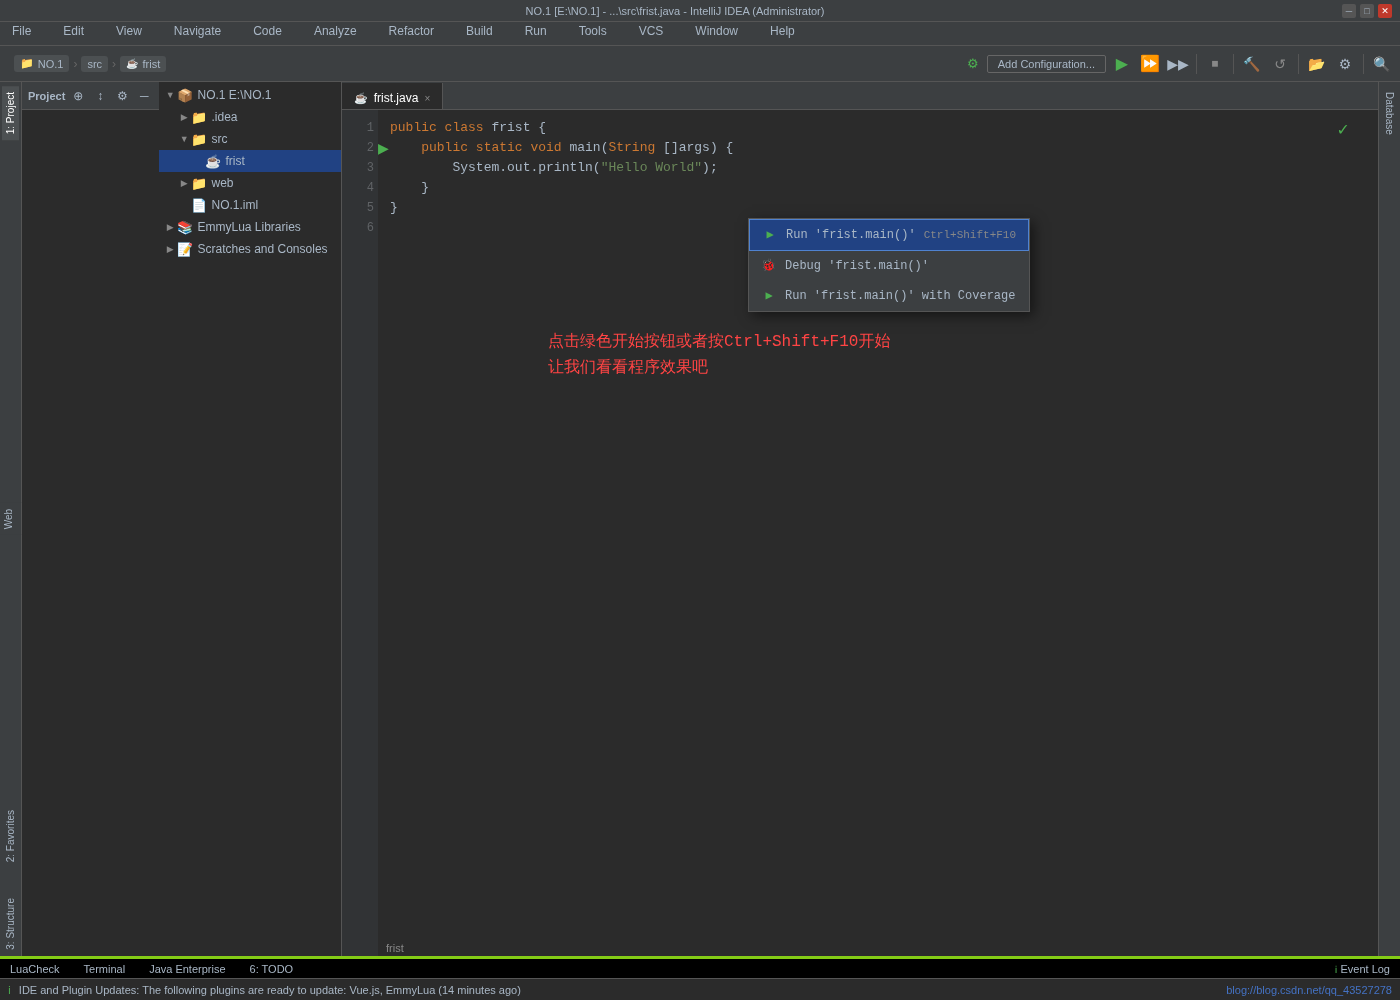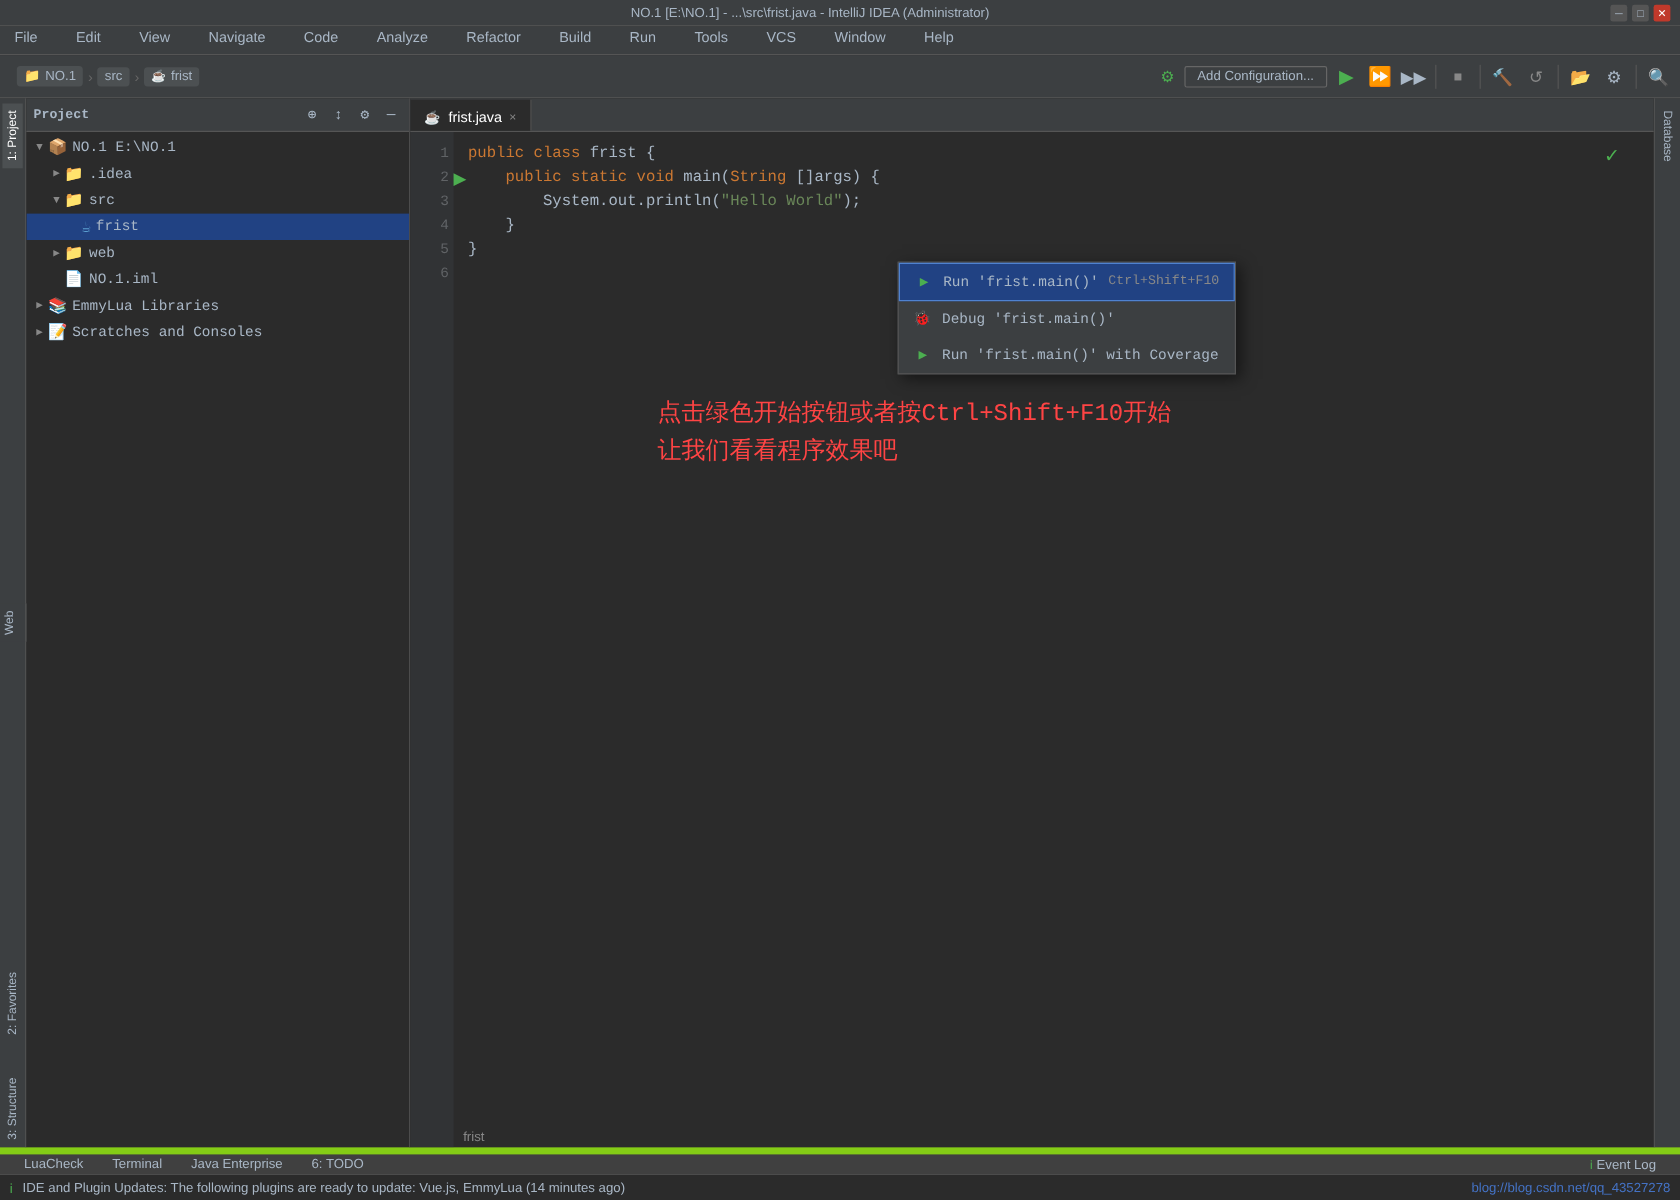--- a/index.html
+++ b/index.html
@@ -145,22 +145,20 @@
       white-space: nowrap;
     }
     .side-tab.active { color: #fff; background: #4c5052; }
 
     
     #project-panel {
       width: 320px;
       background: #2b2b2b;
       border-right: 1px solid #555;
       display: flex;
-      flex-direction: column;
-      font-family: Liberation Mono, monospace;
     }
     #project-panel-header {
       height: 28px;
       background: #3c3f41;
       display: flex;
       align-items: center;
       padding: 0 6px;
       border-bottom: 1px solid #555;
       gap: 4px;
     }
@@ -306,21 +304,21 @@
     .ctx-icon { width: 16px; text-align: center; }
     .run-icon { color: #4caf50; }
     .debug-icon { color: #4caf50; }
 
     
     #annotation {
       position: absolute;
       top: 220px;
       left: 170px;
       color: #ff4444;
-      font-size: 20px;
+      font-size: 16px;
       line-height: 1.6;
       pointer-events: none;
     }
 
     
     #right-tabs {
       width: 22px;
       background: #3c3f41;
       border-left: 1px solid #555;
       display: flex;
@@ -347,26 +345,26 @@
       border-top: 1px solid #555;
       font-size: 11px;
       color: #a9b7c6;
       gap: 8px;
     }
     .notif-icon { color: #4caf50; }
 
     
     #bottom-tabs {
       height: 22px;
-      background: #404040;
-      display: flex;
-      align-items: center;
-      padding: 0 10px;
+      background: #000000;
+      display: flex;
+      align-items: center;
+      padding: 0 0;
       gap: 4px;
-      border-top: 6px solid #84cc16;
+      border-top: 3px solid #84cc16;
     }
     .bottom-tab {
       padding: 2px 10px;
       font-size: 11px;
       cursor: pointer;
       color: #a9b7c6;
       border-radius: 2px 2px 0 0;
     }
 
     

